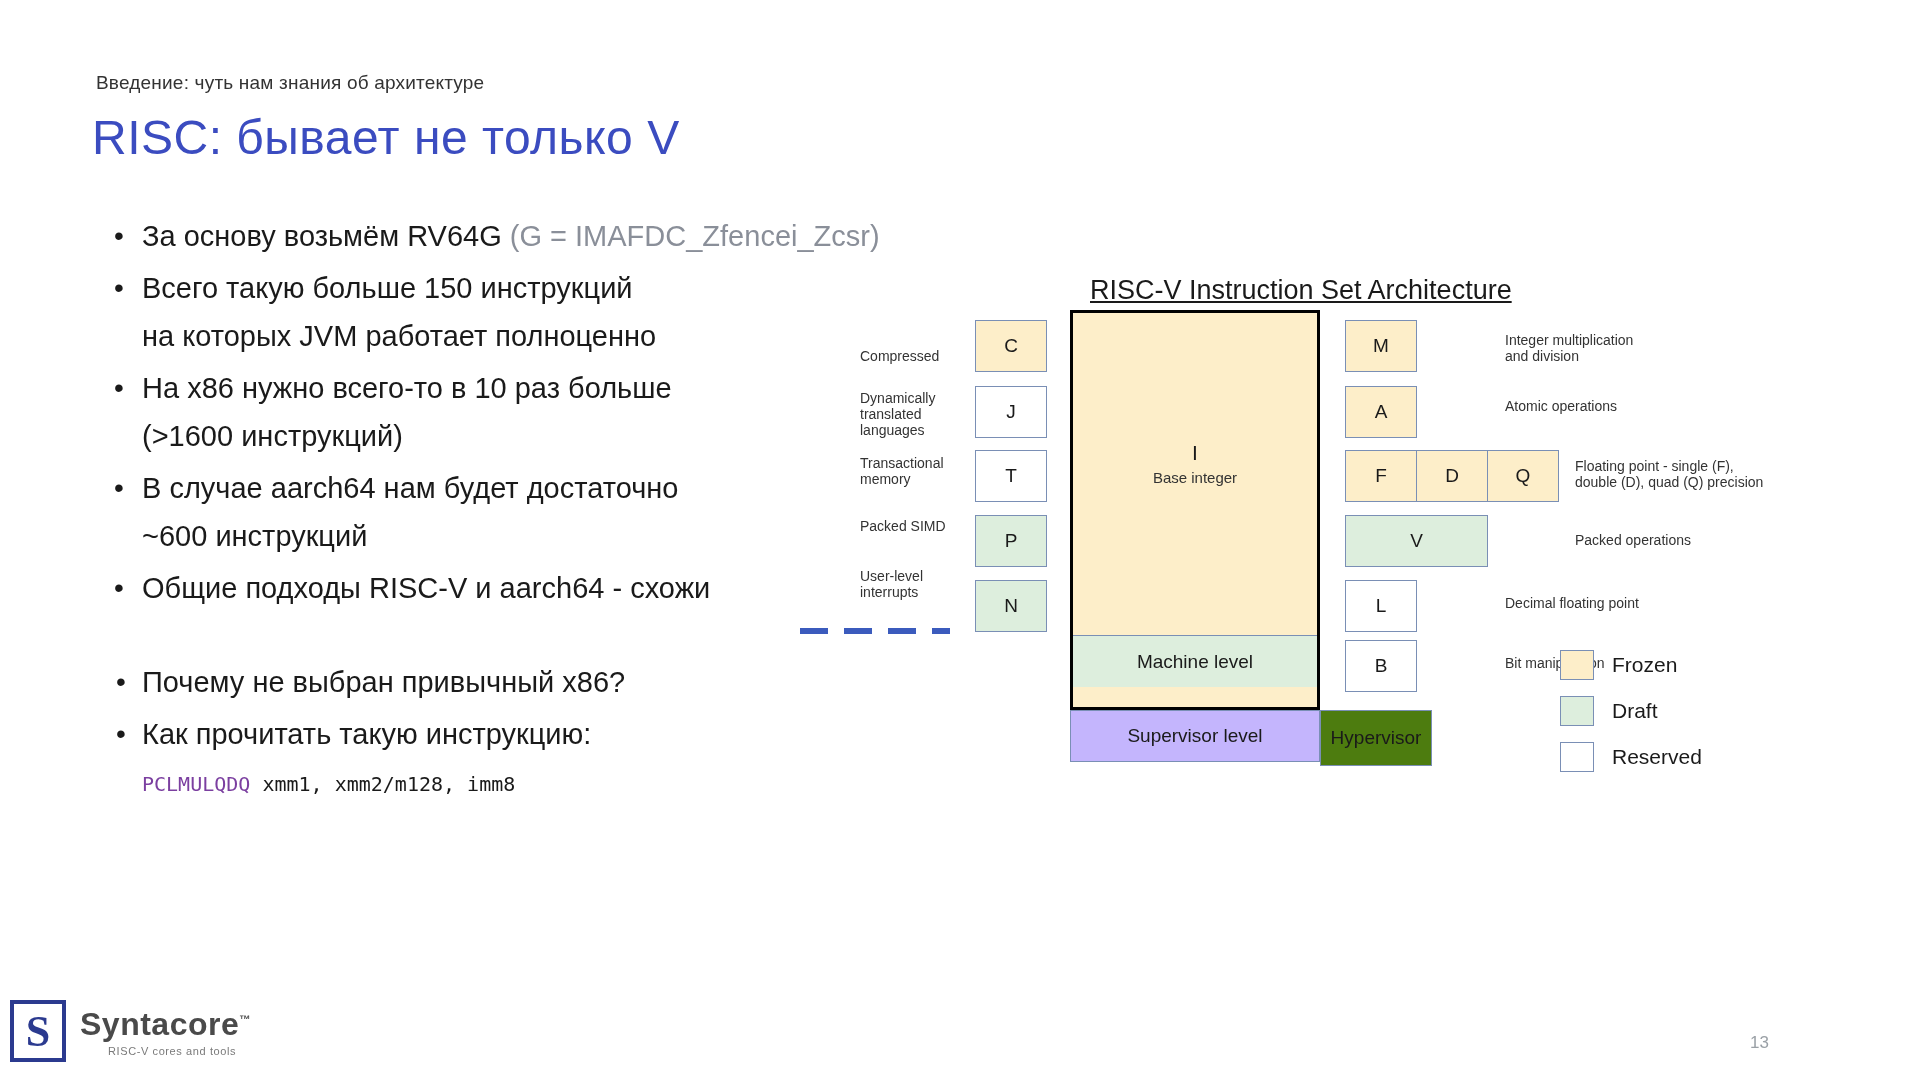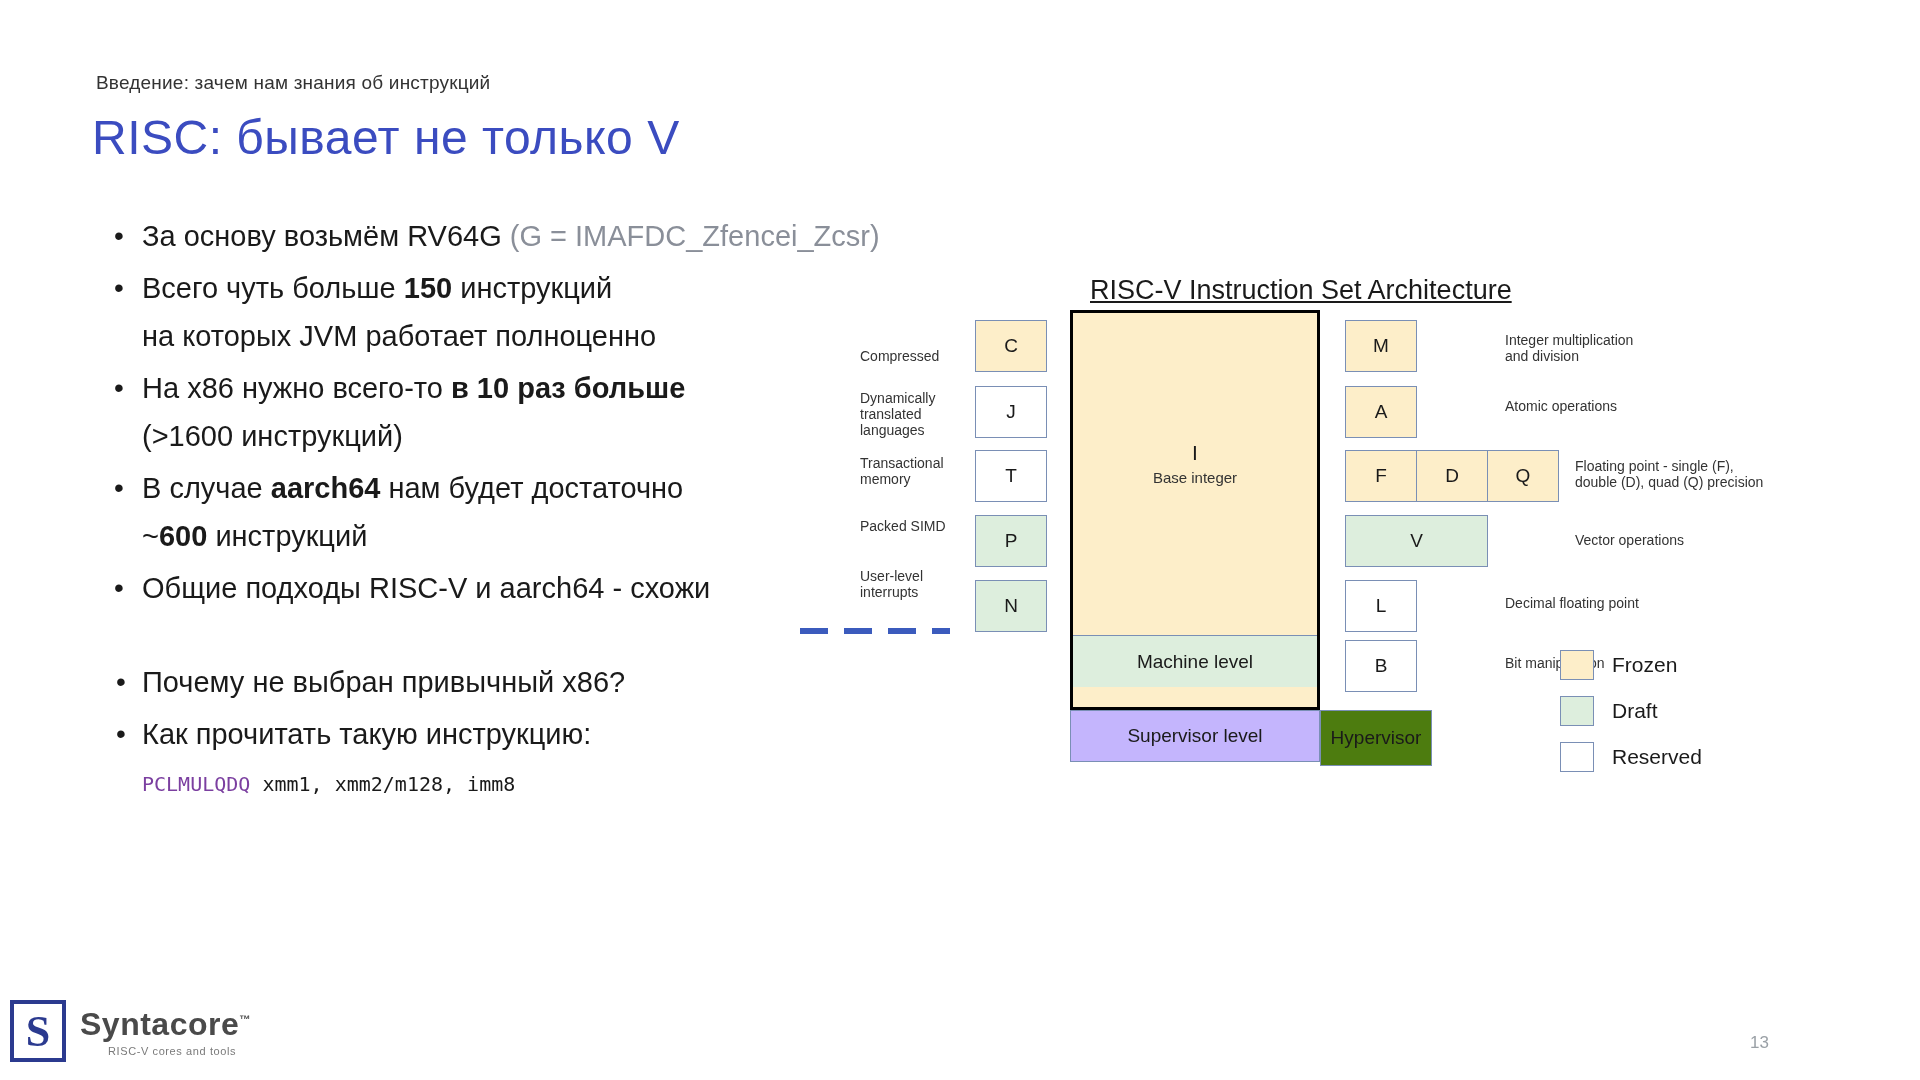--- a/index.html
+++ b/index.html
@@ -59,21 +59,21 @@
   }
   .bullet .txt {
     font-size: 29px;
     line-height: 48px;
     color: #1a1a1a;
   }
   .bullet .txt .muted {
     color: #8a8f99;
   }
   .bullet .txt b {
-    font-weight: bold;
+    font-weight: normal;
   }
   .bullet.spaced {
     margin-top: 46px;
   }
   .bullet.indent .dot { padding-left: 8px; }
   .code-line {
     margin-left: 34px;
     font-family: "DejaVu Sans Mono", monospace;
     font-size: 20px;
     line-height: 44px;
@@ -266,36 +266,36 @@
     font-size: 17px;
     color: #9aa0a6;
     transform: translateY(-22px);
   }
 </style>
 </head>
 <body>
 
 <div class="slide">
 
-  <div class="eyebrow">Введение: зачем нам знания об инструкций</div>
+  <div class="eyebrow">Введение: чуть нам знания об архитектуре</div>
   <div class="slide-title">RISC: бывает не только V</div>
 
   <div class="bullets">
 
     <div class="bullet">
       <span class="dot">•</span>
       <span class="txt">
         <span>За основу возьмём RV64G </span><span class="muted">(G = IMAFDC_Zfencei_Zcsr)</span>
       </span>
     </div>
 
     <div class="bullet">
       <span class="dot">•</span>
       <span class="txt">
-        <span>Всего чуть больше </span><b>150</b><span> инструкций</span><br>
+        <span>Всего такую больше </span><b>150</b><span> инструкций</span><br>
         <span>на которых JVM работает полноценно</span>
       </span>
     </div>
 
     <div class="bullet">
       <span class="dot">•</span>
       <span class="txt">
         <span>На x86 нужно всего-то </span><b>в 10 раз больше</b><span></span><br>
         <span>(&gt;1600 инструкций)</span>
       </span>
@@ -365,21 +365,21 @@
     <div class="cell frozen" style="left:527px; top:170px; width:72px; height:52px;">Q</div>
     <div class="cell draft" style="left:385px; top:235px; width:143px; height:52px;">V</div>
     <div class="cell reserved" style="left:385px; top:300px; width:72px; height:52px;">L</div>
     <div class="cell reserved" style="left:385px; top:360px; width:72px; height:52px;">B</div>
 
     <div class="lbl right" style="left:545px; top:52px; width:210px; white-space:pre-line;">Integer multiplication
 and division</div>
     <div class="lbl right" style="left:545px; top:118px; width:210px;">Atomic operations</div>
     <div class="lbl right" style="left:615px; top:178px; width:230px; white-space:pre-line;">Floating point - single (F),
 double (D), quad (Q) precision</div>
-    <div class="lbl right" style="left:615px; top:252px; width:210px;">Vector operations</div>
+    <div class="lbl right" style="left:615px; top:252px; width:210px;">Packed operations</div>
     <div class="lbl right" style="left:545px; top:315px; width:230px;">Decimal floating point</div>
     <div class="lbl right" style="left:545px; top:375px; width:230px;">Bit manipulation</div>
 
     <div class="legend">
       <div class="legend-row">
         <div class="legend-box frozen"></div>
         <div class="legend-text">Frozen</div>
       </div>
       <div class="legend-row">
         <div class="legend-box draft"></div>

